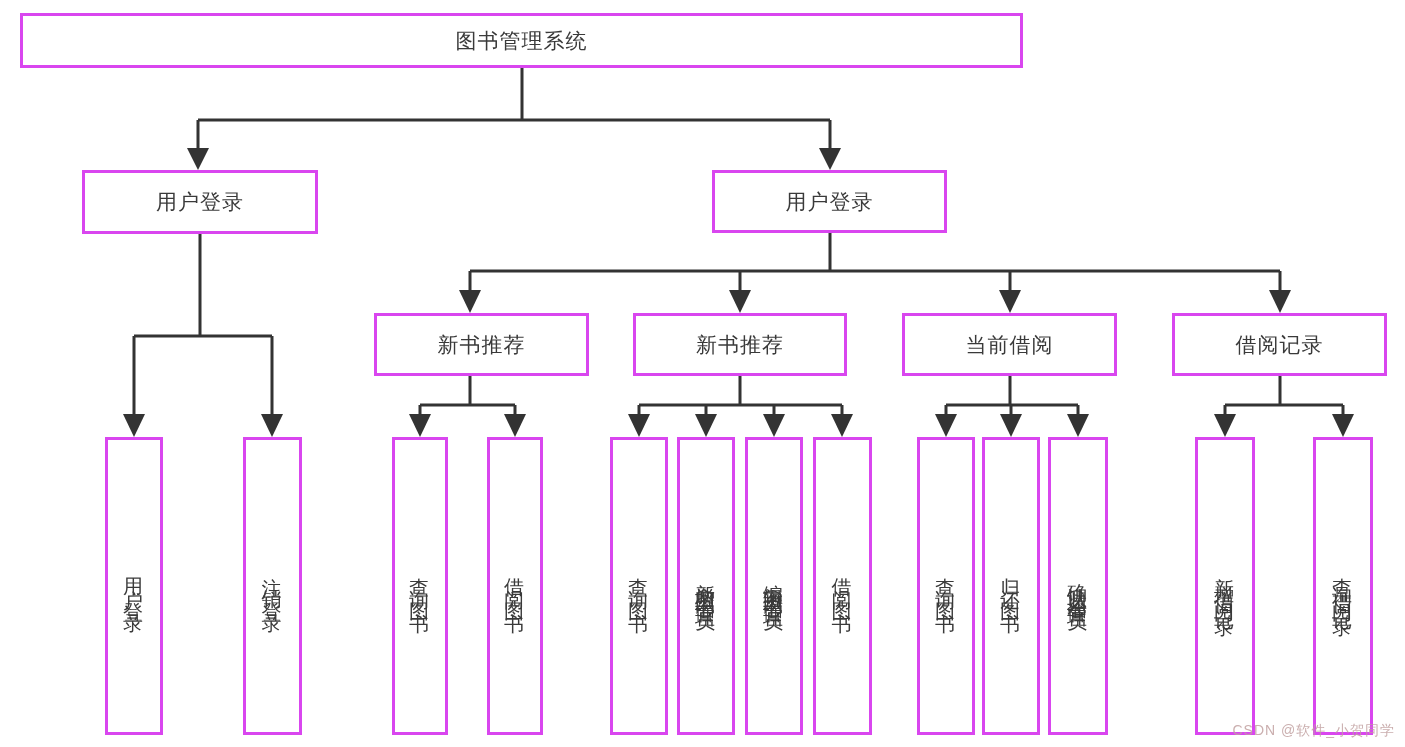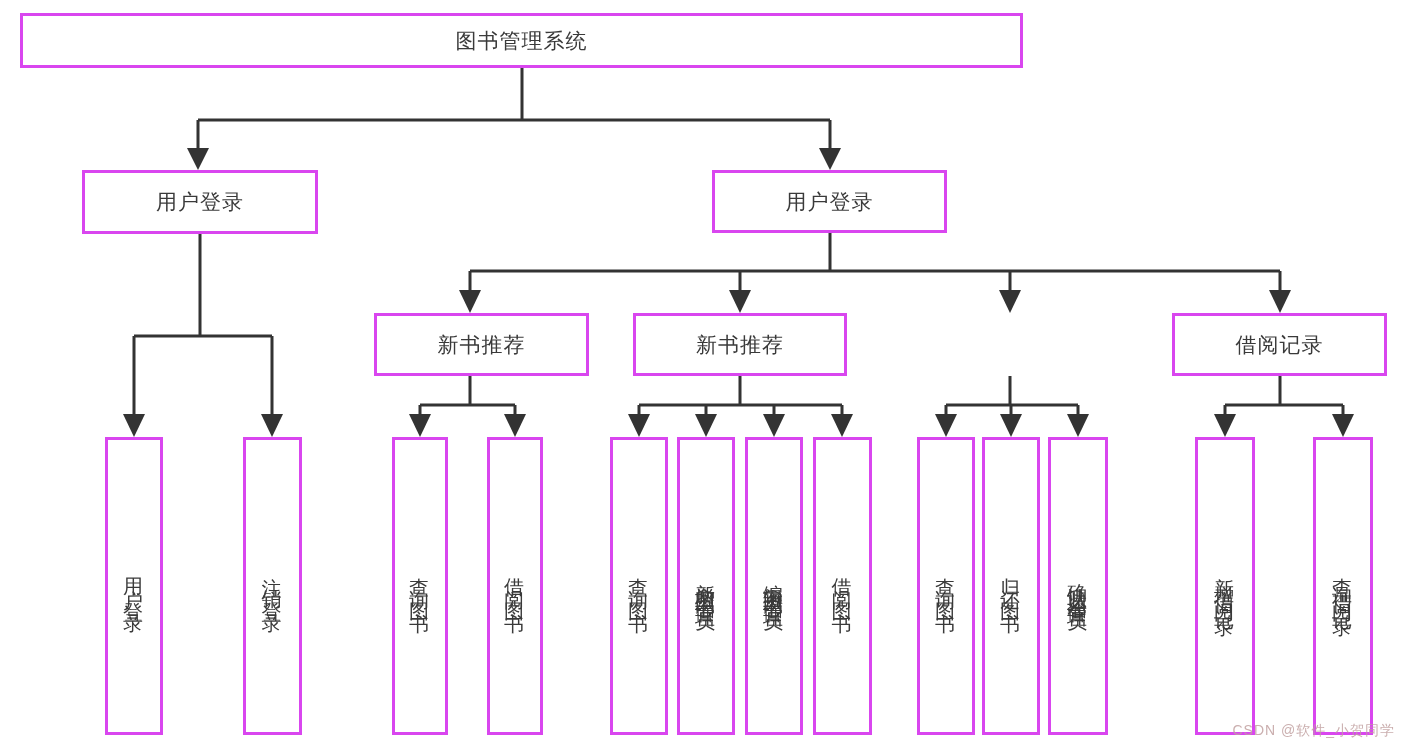--- a/index.html
+++ b/index.html
@@ -116,20 +116,21 @@
     <polygon fill="#333333" points="1332,414 1354,414 1343,437"></polygon>
   </svg>
 
   <div class="box hbox root">图书管理系统</div>
 
   <div class="box hbox" style="left:82px; top:170px; width:236px; height:64px;">用户登录</div>
   <div class="box hbox" style="left:712px; top:170px; width:235px; height:63px;">用户登录</div>
 
   <div class="box hbox" style="left:362px; top:313px; width:215px; height:63px;margin-left:12px;">新书推荐</div>
   <div class="box hbox" style="left:633px; top:313px; width:214px; height:63px;">新书推荐</div>
+  <div class="box hbox" style="left:902px; top:313px; width:215px; height:63px;">当前借阅</div>
   <div class="box hbox" style="left:1172px; top:313px; width:215px; height:63px;">借阅记录</div>
 
   <div class="box vbox sp-wide" style="left:105px; width:58px;">用户登录</div>
   <div class="box vbox sp-wide" style="left:243px; width:59px;">注销登录</div>
 
   <div class="box vbox sp-wide" style="left:392px; width:56px;">查询图书</div>
   <div class="box vbox sp-wide" style="left:487px; width:56px;">借阅图书</div>
 
   <div class="box vbox sp-wide" style="left:610px; width:58px;">查询图书</div>
   <div class="box vbox sp-tight" style="left:677px; width:58px;">新增图书（管理员）</div>

